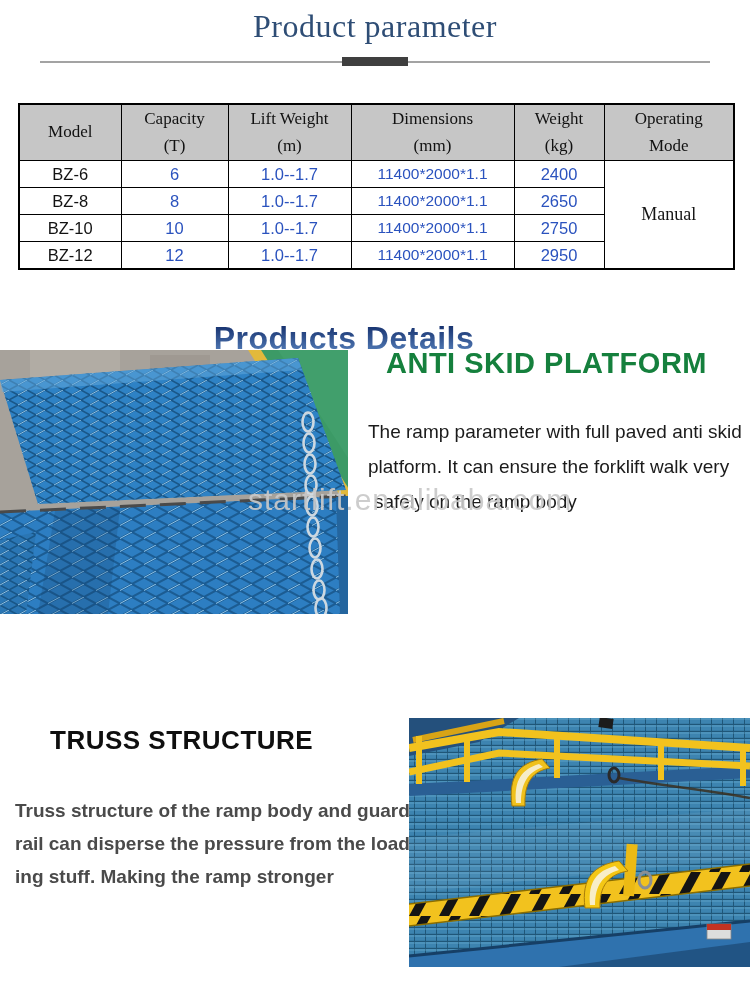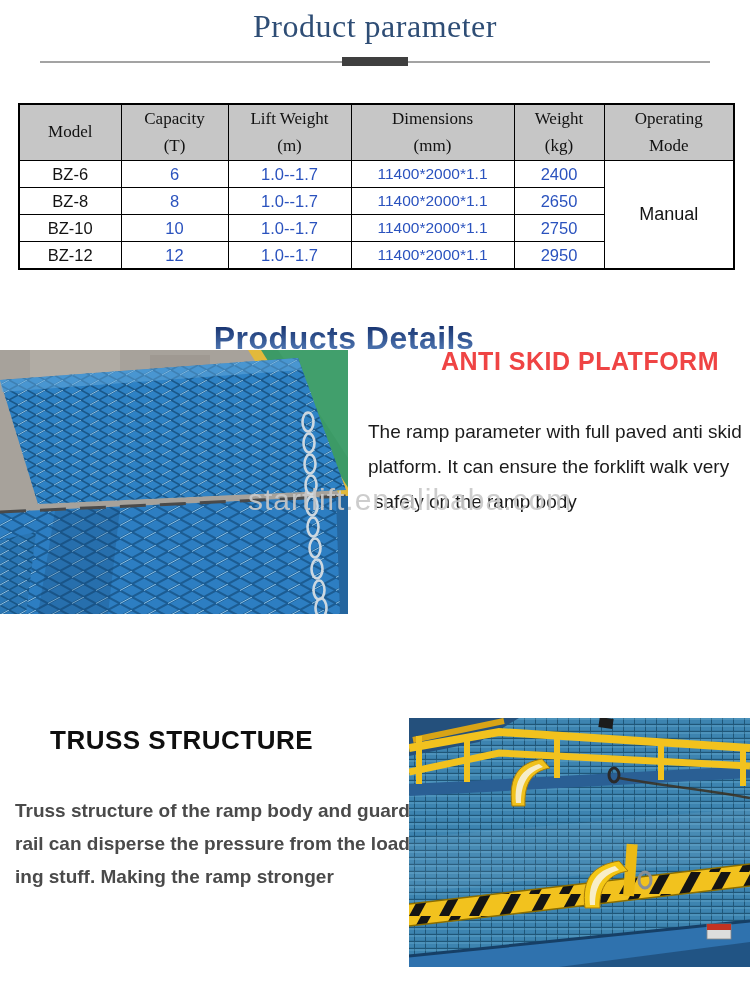--- a/index.html
+++ b/index.html
@@ -24,34 +24,34 @@
   .param-table td{border:1px solid #000;text-align:center;padding:0;overflow:hidden;}
   .param-table td.hdr{
     background:var(--color-table-header-bg,#c6c6c6);
     font-family:"Liberation Serif", serif;font-size:17px;color:#111;
     height:55px;line-height:1.55;
   }
   .param-table td.cell{height:26px;font-size:16.5px;color:var(--color-table-value,#2a52be);}
   .param-table td.cell.model{color:#121212;}
   .param-table td.cell.dims{font-size:15.5px;}
   .param-table td.opmode{
-    font-family:Liberation Sans, sans-serif;font-size:18px;color:#141414;vertical-align:middle;
+    font-family:Liberation Serif, serif;font-size:18px;color:#141414;vertical-align:middle;
   }
   
   .details-heading{
     position:absolute;top:296px;left:0;width:688px;text-align:center;
     font-size:32px;font-weight:bold;letter-spacing:0.5px;
     background:linear-gradient(180deg,var(--color-details-heading-top,#16316e) 15%,var(--color-details-heading-bottom,#5a85c0) 95%);
     -webkit-background-clip:text;background-clip:text;color:transparent;margin-top:24px;
   }
   
   .photo-left{position:absolute;top:350px;left:0;width:348px;height:264px;}
   .antiskid-heading{
-    position:absolute;top:347px;left:424px;width:312px;text-align:center;
-    font-size:25px;font-weight:800;color:#ef4444;letter-spacing:0.5px;white-space:nowrap;
+    position:absolute;top:347px;left:386px;width:312px;text-align:center;
+    font-size:29px;font-weight:800;color:#15803d;letter-spacing:0.5px;white-space:nowrap;
   }
   .antiskid-text{
     position:absolute;top:414px;left:368px;width:380px;
     font-size:19px;line-height:35px;color:var(--color-body-text,#1b1b1b);
   }
   .watermark{
     position:absolute;top:483px;left:248px;
     font-size:30px;color:var(--color-watermark,#c9c9c9);opacity:0.92;letter-spacing:1px;
   }
   

